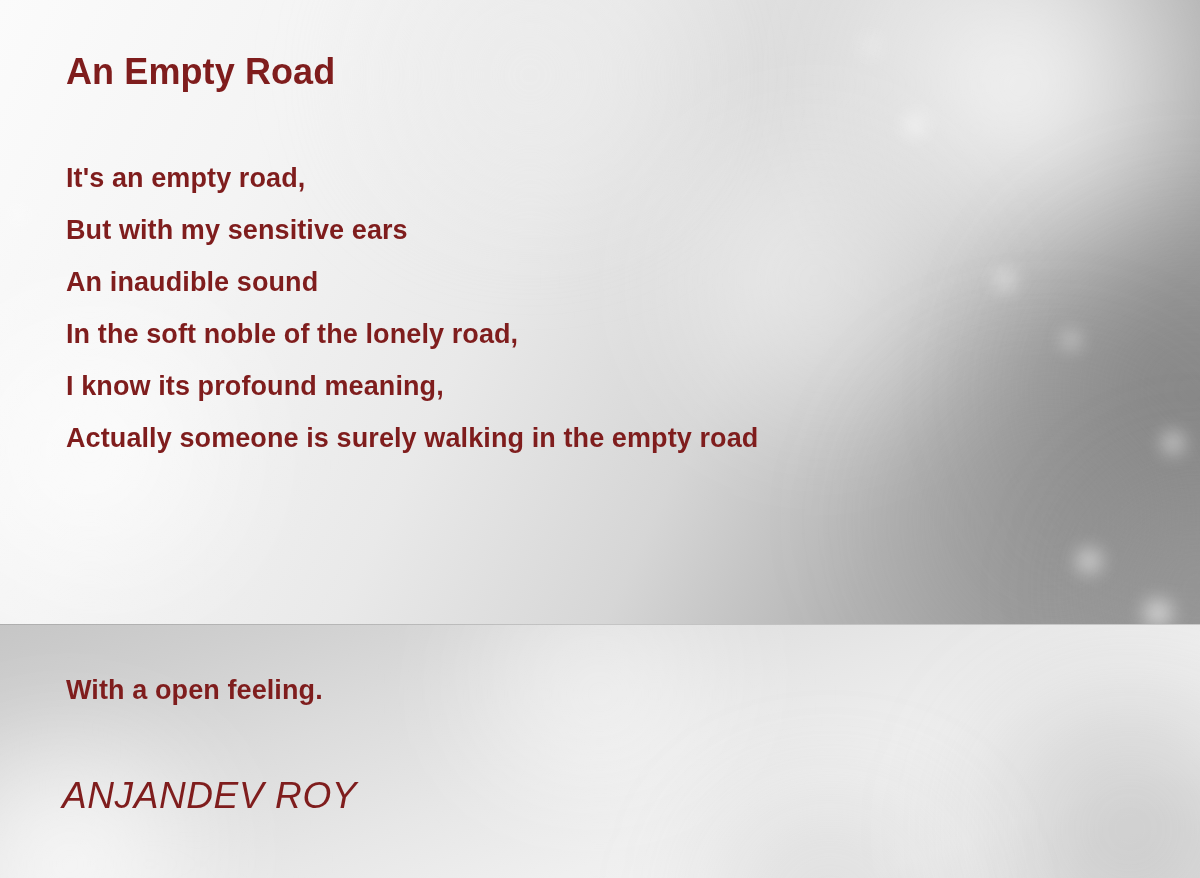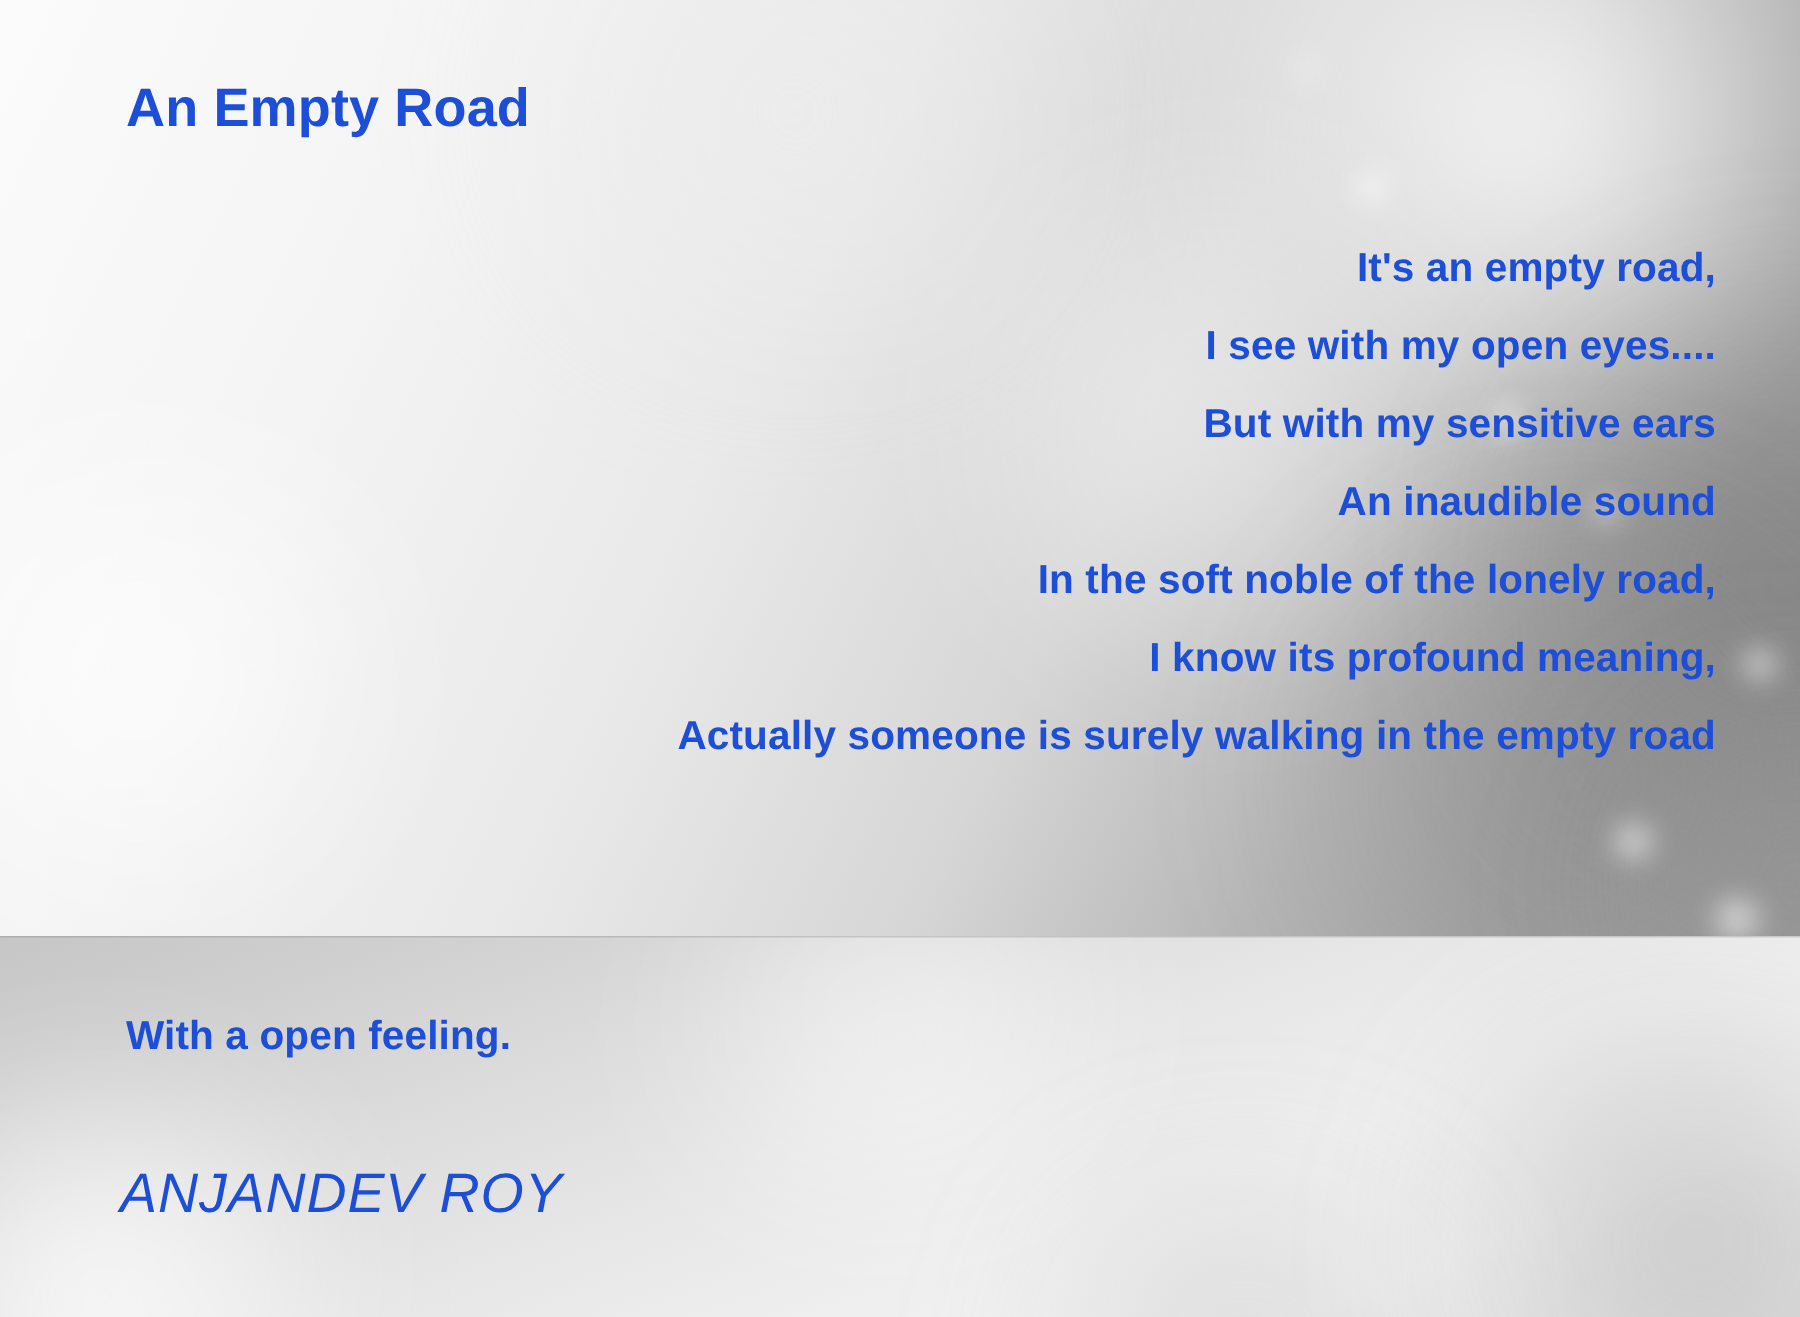--- a/index.html
+++ b/index.html
@@ -115,41 +115,39 @@
     left:0; top:624px;
     width:1200px; height:1px;
     background:rgba(120,120,120,.30);
     pointer-events:none;
   }
 
   
   .text-layer {
     position:absolute;
     inset:0;
-    color:#1d4ed8;
-    margin-left:18px;
+    color:#7f1d1d;
   }
 
   .poem-title {
     position:absolute;
     left:66px;
     top:52px;
     font-size:36px;
     font-weight:bold;
     letter-spacing:.1px;
     line-height:1.12;
     white-space:nowrap;
   }
 
   .poem-stanza {
     position:absolute;
     left:66px;
     top:152px;
     width:1060px;
-    text-align:right;
   }
   .poem-line {
     font-size:27px;
     font-weight:bold;
     line-height:52px;
     letter-spacing:.1px;
     white-space:nowrap;
   }
 
   .poem-closing {
@@ -210,21 +208,20 @@
   </div>
 
   <div class="band-seam"></div>
 
   <div class="text-layer">
 
     <div class="poem-title">An Empty Road</div>
 
     <div class="poem-stanza">
       <div class="poem-line">It's an empty road,</div>
-      <div class="poem-line">I see with my open eyes....</div>
       <div class="poem-line">But with my sensitive ears</div>
       <div class="poem-line">An inaudible sound</div>
       <div class="poem-line">In the soft noble of the lonely road,</div>
       <div class="poem-line">I know its profound meaning,</div>
       <div class="poem-line">Actually someone is surely walking in the empty road</div>
     </div>
 
     <div class="poem-closing">With a open feeling.</div>
 
     <div class="poem-author">ANJANDEV ROY</div>

